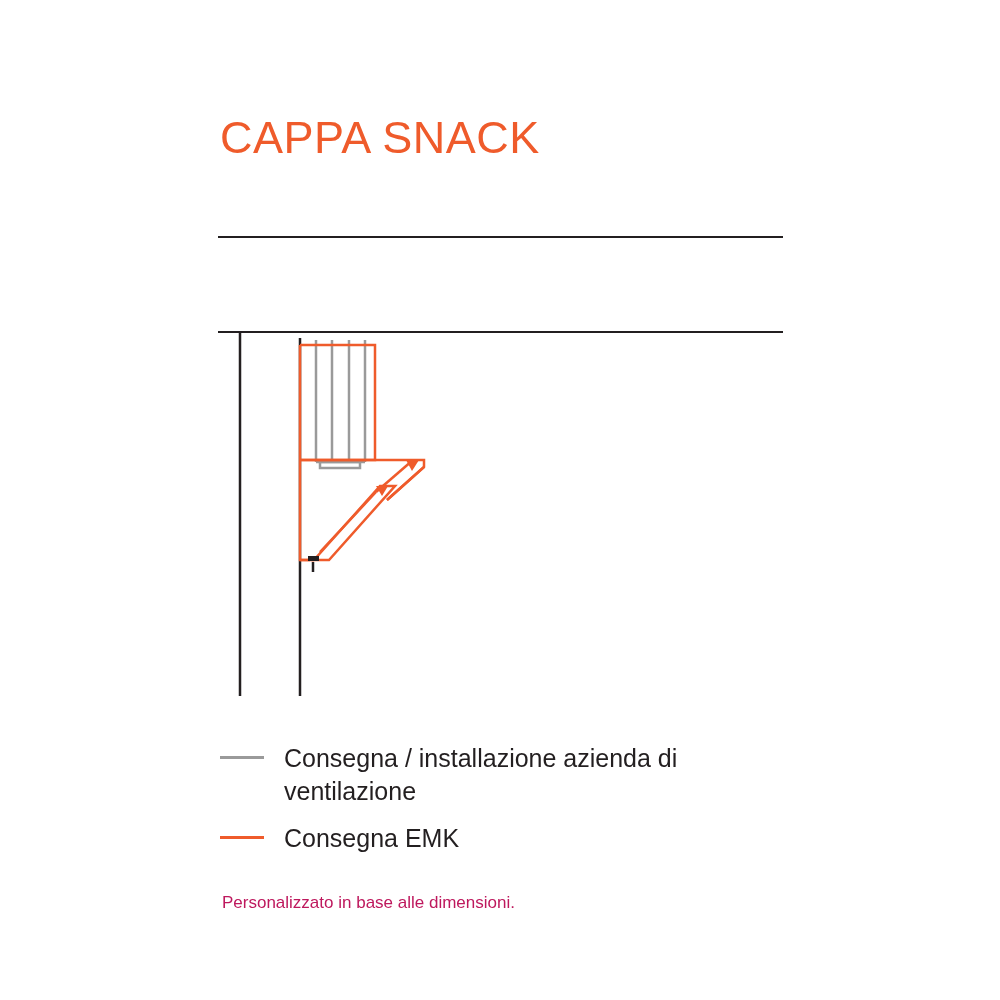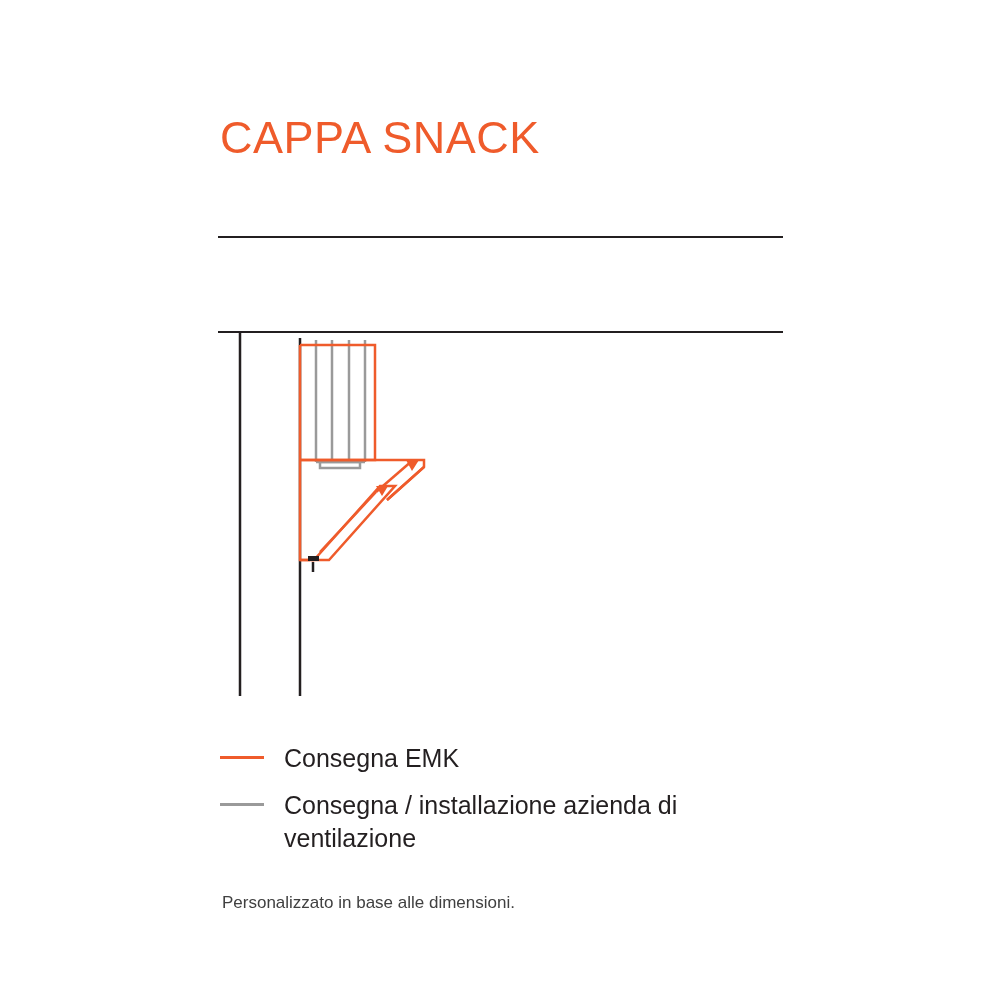--- a/index.html
+++ b/index.html
@@ -85,21 +85,21 @@
     font-size: 25px;
     line-height: 1.32;
     color: #231f20;
     max-width: 430px;
   }
   .footnote {
     position: absolute;
     left: 222px;
     top: 893px;
     font-size: 17px;
-    color: #404040;
+    color: #be185d;
   }
 </style>
 </head>
 <body>
 
 <div class="page">
 
   <div class="title">CAPPA SNACK</div>
 
   <div class="rule-top"></div>
@@ -147,27 +147,27 @@
         <line x1="133" y1="262" x2="133" y2="272"></line>
         <rect x="128" y="256" width="11" height="5" fill="#231f20" stroke="none"></rect>
       </g>
 
     </svg>
   </div>
 
   <div class="legend">
     <div class="legend-row">
       <span class="swatch">
+          <span class="swatch-line grey"></span>
+        </span>
+      <span class="legend-label">Consegna / installazione azienda di ventilazione</span>
+    </div>
+    <div class="legend-row">
+      <span class="swatch">
           <span class="swatch-line"></span>
         </span>
       <span class="legend-label">Consegna EMK</span>
-    </div>
-    <div class="legend-row">
-      <span class="swatch">
-          <span class="swatch-line grey"></span>
-        </span>
-      <span class="legend-label">Consegna / installazione azienda di ventilazione</span>
     </div>
   </div>
 
   <div class="footnote">Personalizzato in base alle dimensioni.</div>
 
 </div>
 
 </body></html>

